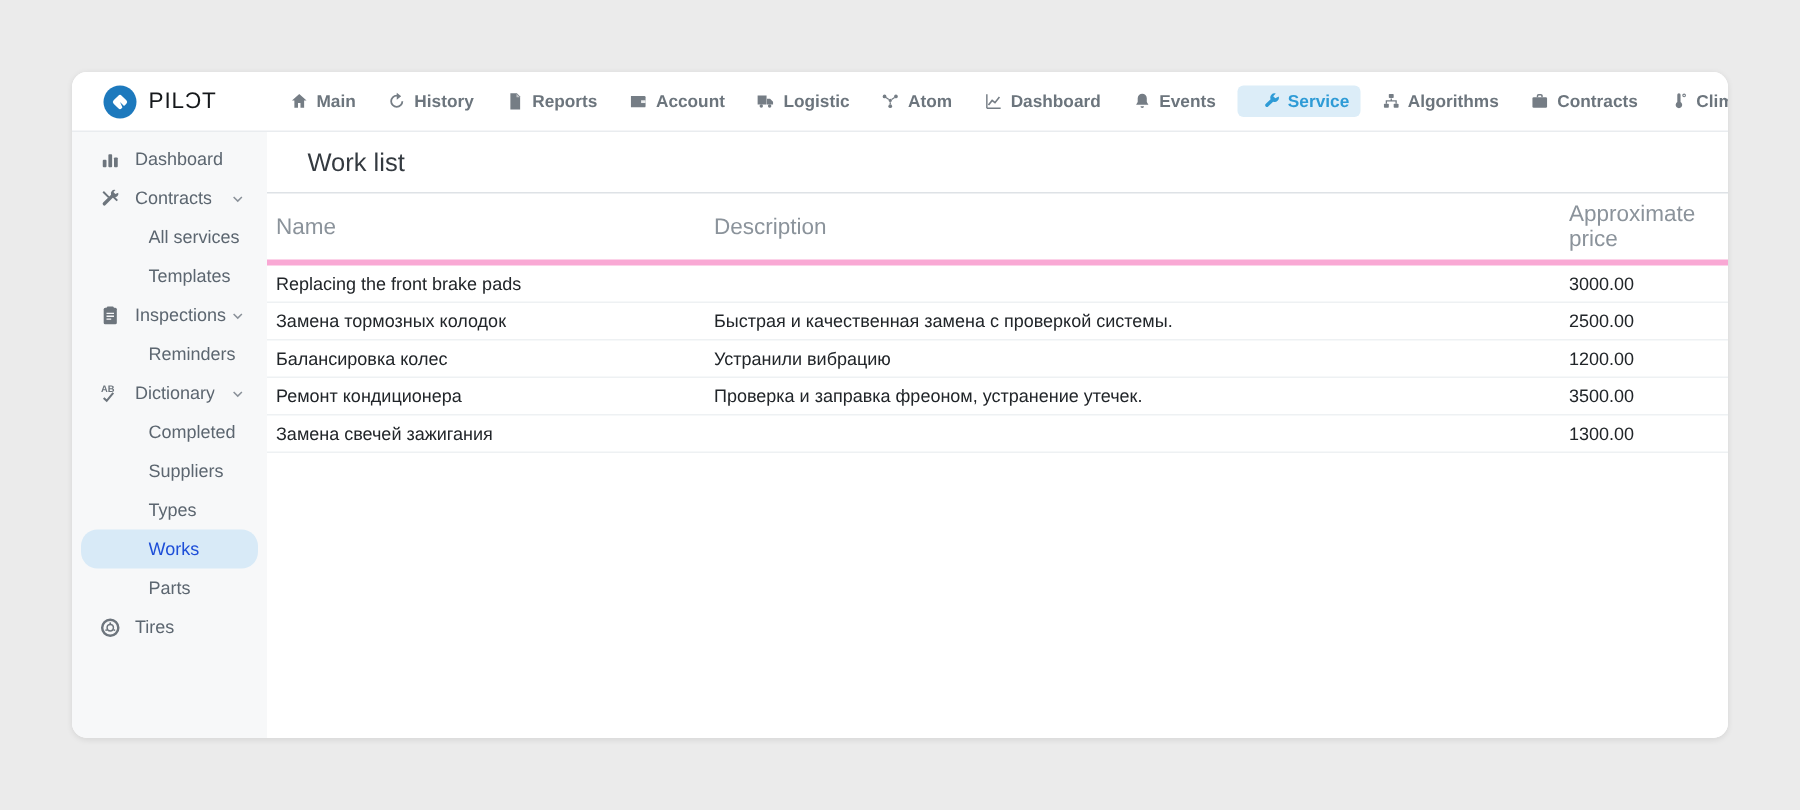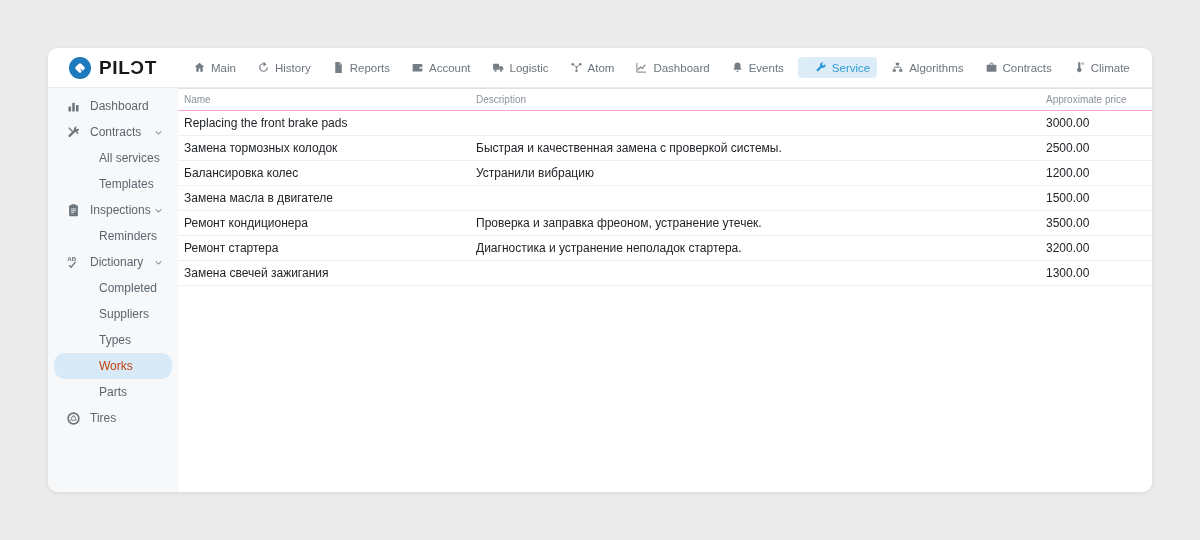--- a/index.html
+++ b/index.html
@@ -15,51 +15,51 @@
     border-radius:10px; box-shadow:0 1px 4px rgba(0,0,0,.09);
     overflow:hidden; display:flex; flex-direction:column;
   }
   
   .topbar {
     height:40px; flex:0 0 40px; display:flex; align-items:center;
     border-bottom:1px solid #e9ecef; padding:0 12px 0 20px; background:#fff;
   }
   .brand { display:flex; align-items:center; gap:7px; flex:0 0 auto; width:118px; }
   .brand svg { width:24px; height:24px; }
-  .brand-name { font-size:19px; font-weight:700; letter-spacing:.6px; color:#15181b; }
+  .brand-name { font-size:15px; font-weight:400; letter-spacing:.6px; color:#15181b; }
   .topnav { display:flex; align-items:center; gap:7px; margin:0 auto; white-space:nowrap; }
   .nav-item {
     display:flex; align-items:center; gap:5px; padding:4px 7px;
-    font-size:11.5px; color:#6c757d; border-radius:4px; cursor:pointer;
+    font-size:11.5px; color:#6c757d; border-radius:4px; cursor:pointer;font-weight:bold;
   }
   .nav-item svg { width:13px; height:13px; color:#757d85; }
   .nav-item.active { background:#dcedf8; color:#2e9bd6;padding-left:16px; }
   .nav-item.active svg { color:#2e9bd6; }
   
   .app-body { flex:1; display:flex; min-height:0; }
   .sidebar {
     width:130px; flex:0 0 130px; background:#f7f8f9; padding-top:5px; overflow:hidden;
   }
   .side-item {
     display:flex; align-items:center; height:26px; margin:0 6px;
     padding:0 8px 0 12px; border-radius:6px; cursor:pointer;
     font-size:12px; color:#5c6670;
   }
   .side-item .s-ico { width:15px; height:15px; margin-right:9px; flex:0 0 15px; color:#6d757d; }
   .side-item.sub { padding-left:45px; }
-  .side-item.active { background:#d8eaf7; color:#c2410c;border-radius:11px; }
+  .side-item.active { background:#d8eaf7; color:#1d4ed8;border-radius:11px; }
   .side-item .chev { margin-left:auto; width:11px; height:11px; color:#8a9199; }
   .side-label { white-space:nowrap; overflow:hidden; }
   
   .main { flex:1; background:#fff; min-width:0; }
   .page-title { font-size:17px; font-weight:500; color:#343a40; padding:11px 0 9px 27px; }
   table.worklist { width:100%; border-collapse:collapse; table-layout:fixed; }
   .worklist th {
-    text-align:left; font-weight:400; font-size:10px; color:#8b939b;
-    padding:5px 6px; border-top:1px solid #dee2e6; border-bottom:1px solid #f9a8d4;
+    text-align:left; font-weight:400; font-size:15px; color:#8b939b;
+    padding:5px 6px; border-top:1px solid #dee2e6; border-bottom:4px solid #f9a8d4;
   }
   .worklist td {
     font-size:12px; color:#212529; padding:5px 6px;
     border-bottom:1px solid #eef1f3; overflow:hidden; white-space:nowrap; text-overflow:ellipsis;
   }
 </style>
 </head>
 <body>
 
 <svg width="0" height="0" style="position:absolute" aria-hidden="true">
@@ -337,20 +337,21 @@
           <div class="side-item">
     <svg class="s-ico">
               <use href="#i-tire"></use>
             </svg>
     <span class="side-label">Tires</span>
 
   </div>
         </aside>
 
       <main class="main">
+        <h1 class="page-title">Work list</h1>
         <table class="worklist">
           <colgroup>
               <col style="width:292px">
               <col>
               <col style="width:112px">
             </colgroup>
           <thead>
             <tr>
               <th>Name</th>
               <th>Description</th>
@@ -367,33 +368,23 @@
     <td>Замена тормозных колодок</td>
     <td>Быстрая и качественная замена с проверкой системы.</td>
     <td>2500.00</td>
   </tr>
               <tr>
     <td>Балансировка колес</td>
     <td>Устранили вибрацию</td>
     <td>1200.00</td>
   </tr>
               <tr>
-    <td>Замена масла в двигателе</td>
-    <td></td>
-    <td>1500.00</td>
-  </tr>
-              <tr>
     <td>Ремонт кондиционера</td>
     <td>Проверка и заправка фреоном, устранение утечек.</td>
     <td>3500.00</td>
-  </tr>
-              <tr>
-    <td>Ремонт стартера</td>
-    <td>Диагностика и устранение неполадок стартера.</td>
-    <td>3200.00</td>
   </tr>
               <tr>
     <td>Замена свечей зажигания</td>
     <td></td>
     <td>1300.00</td>
   </tr>
             </tbody>
         </table>
       </main>
     </div>

